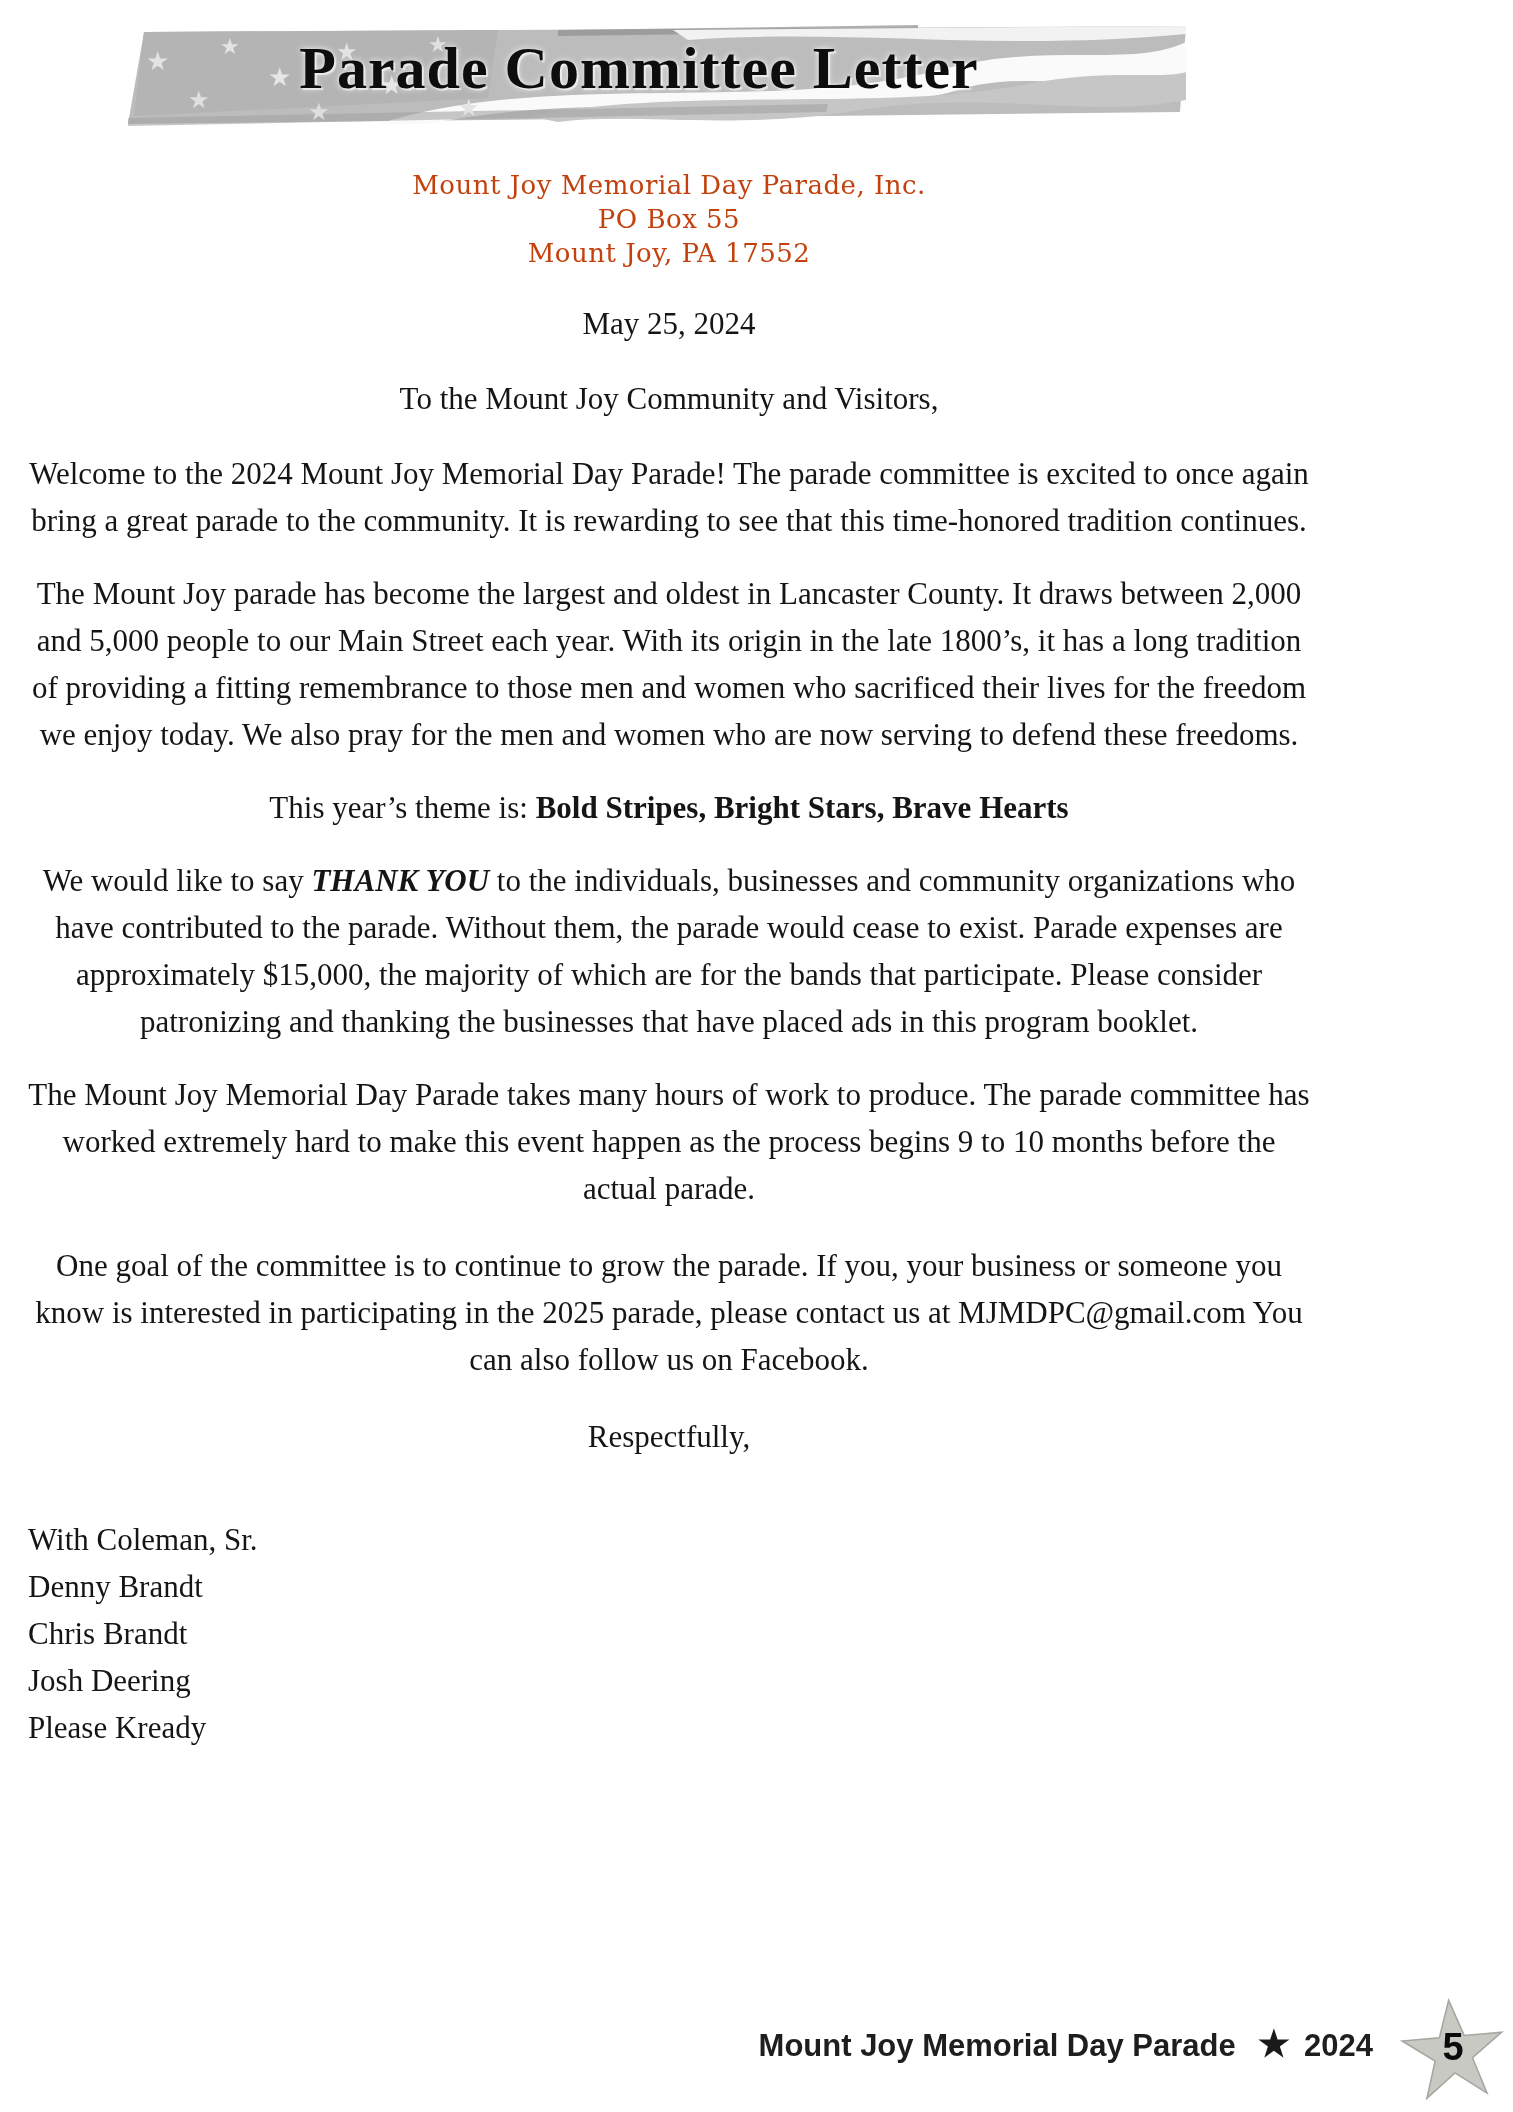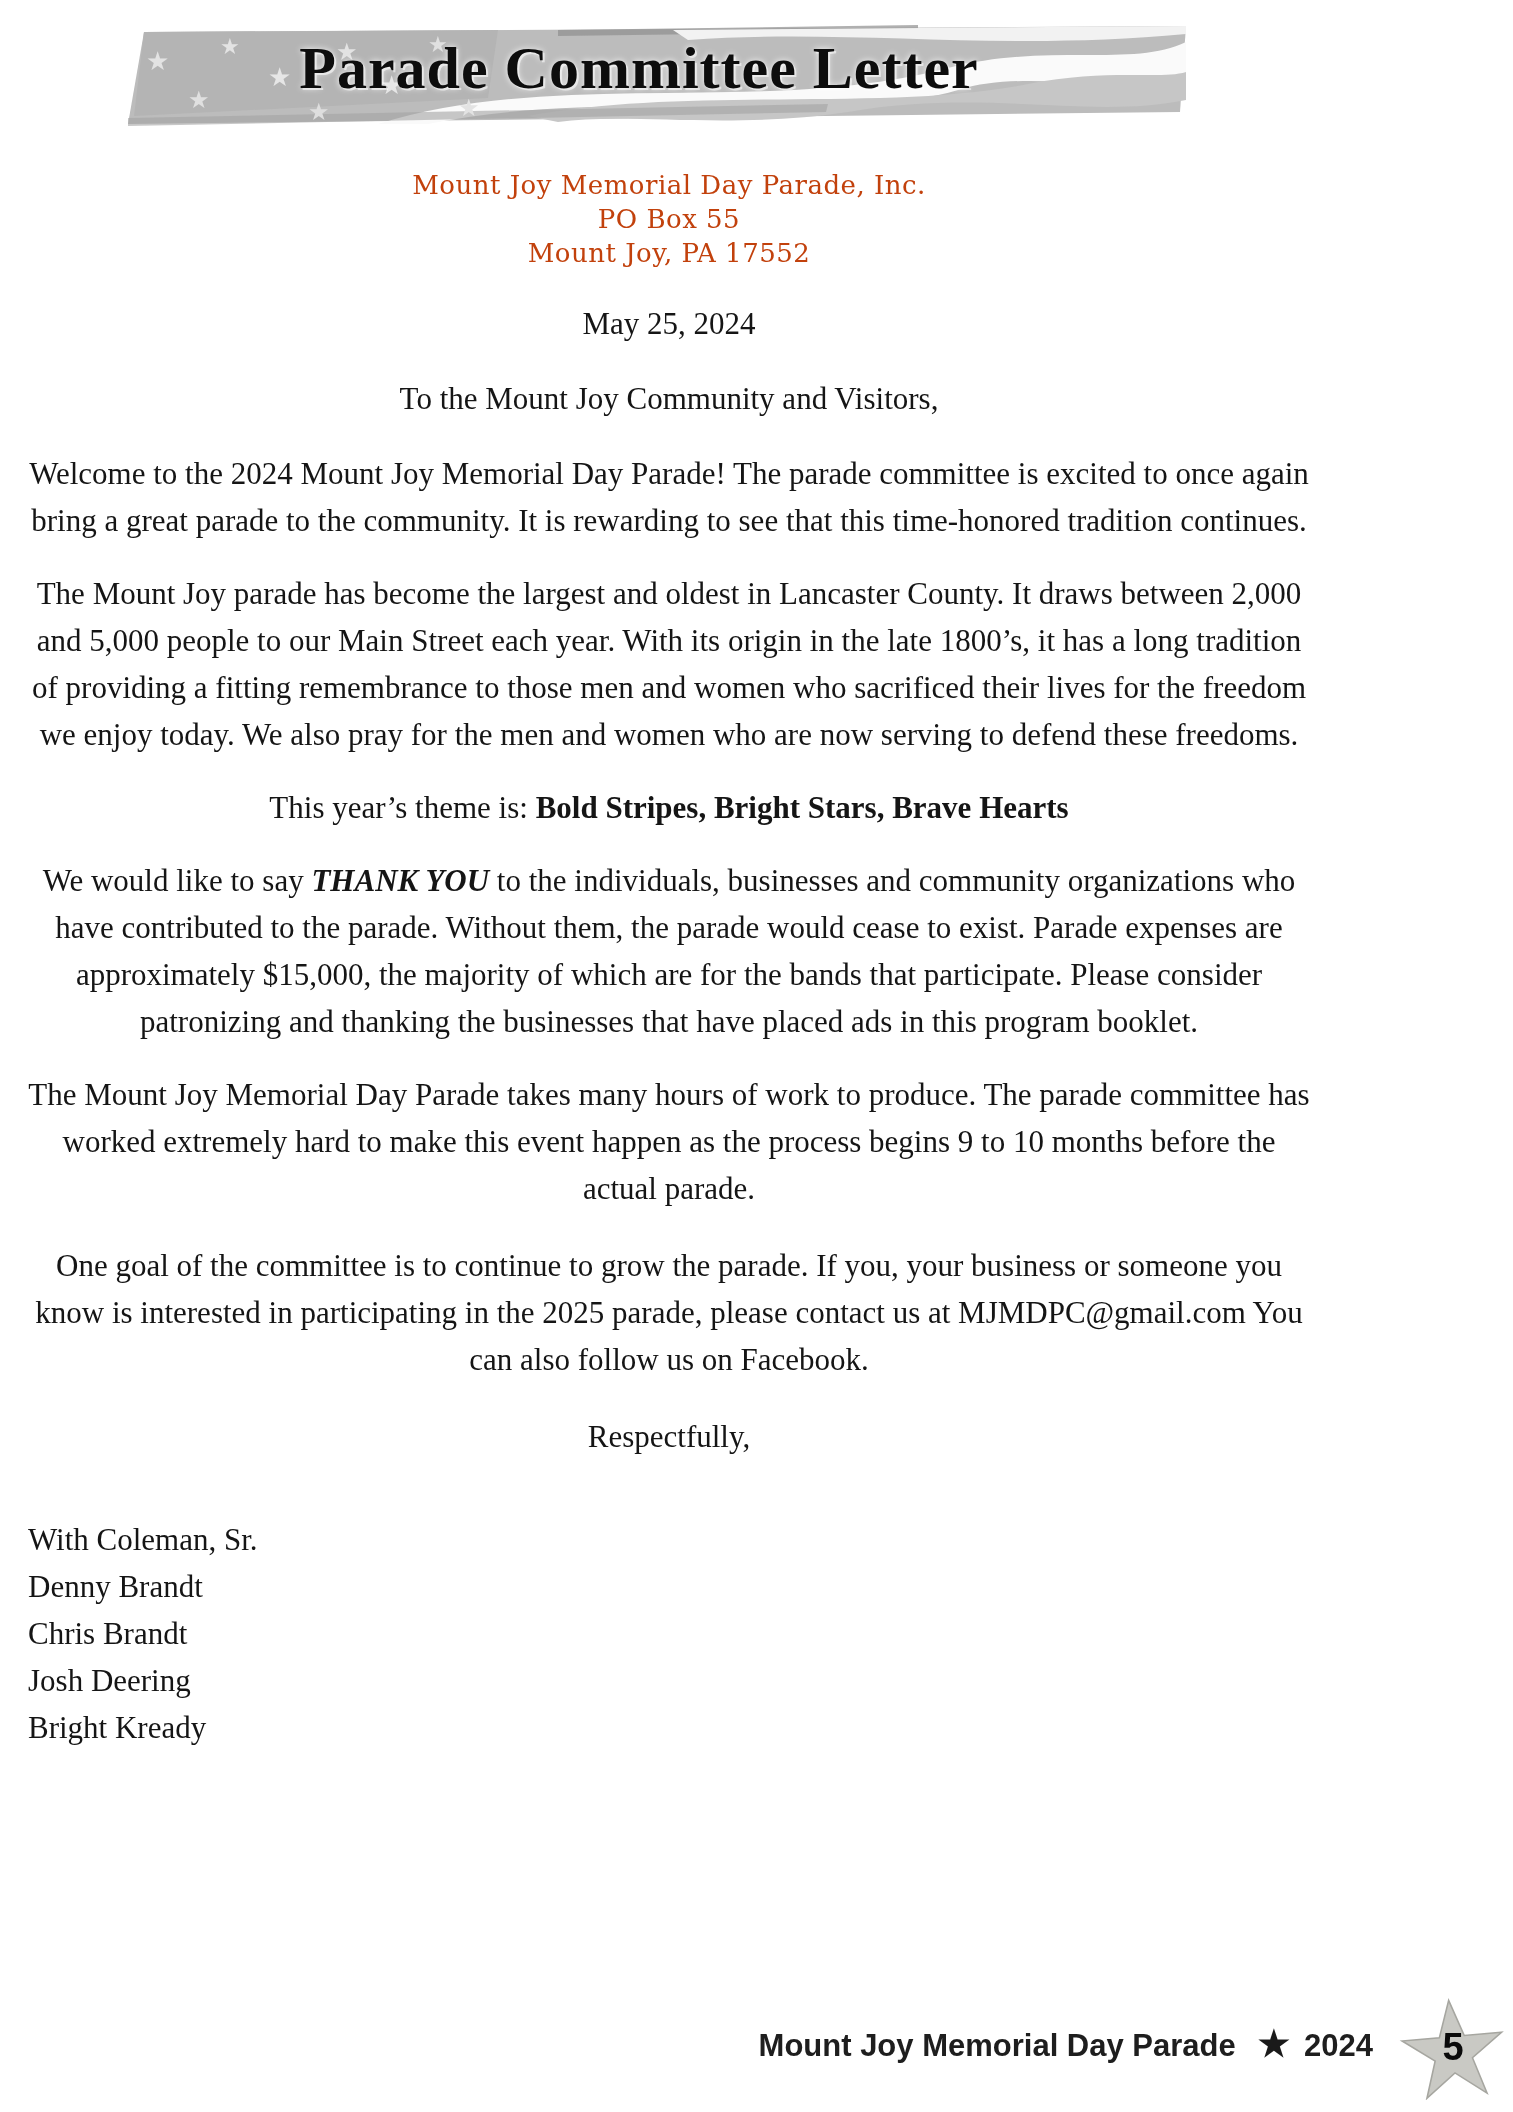--- a/index.html
+++ b/index.html
@@ -142,21 +142,21 @@
 
     <p class="mt-l jst">One goal of the committee is to continue to grow the parade. If you, your business or someone you know is interested in participating in the 2025 parade, please contact us at MJMDPC@gmail.com You can also follow us on Facebook.</p>
 
     <p class="mt-l">Respectfully,</p>
 
     <div class="signatures">
       <div>With Coleman, Sr.</div>
       <div>Denny Brandt</div>
       <div>Chris Brandt</div>
       <div>Josh Deering</div>
-      <div>Bright Kready</div>
+      <div>Please Kready</div>
     </div>
   </div>
 
   <div class="footer-text">
     <span>Mount Joy Memorial Day Parade</span>
     <span class="footer-star">★</span>
     <span>2024</span>
   </div>
 
   <div class="page-badge">

